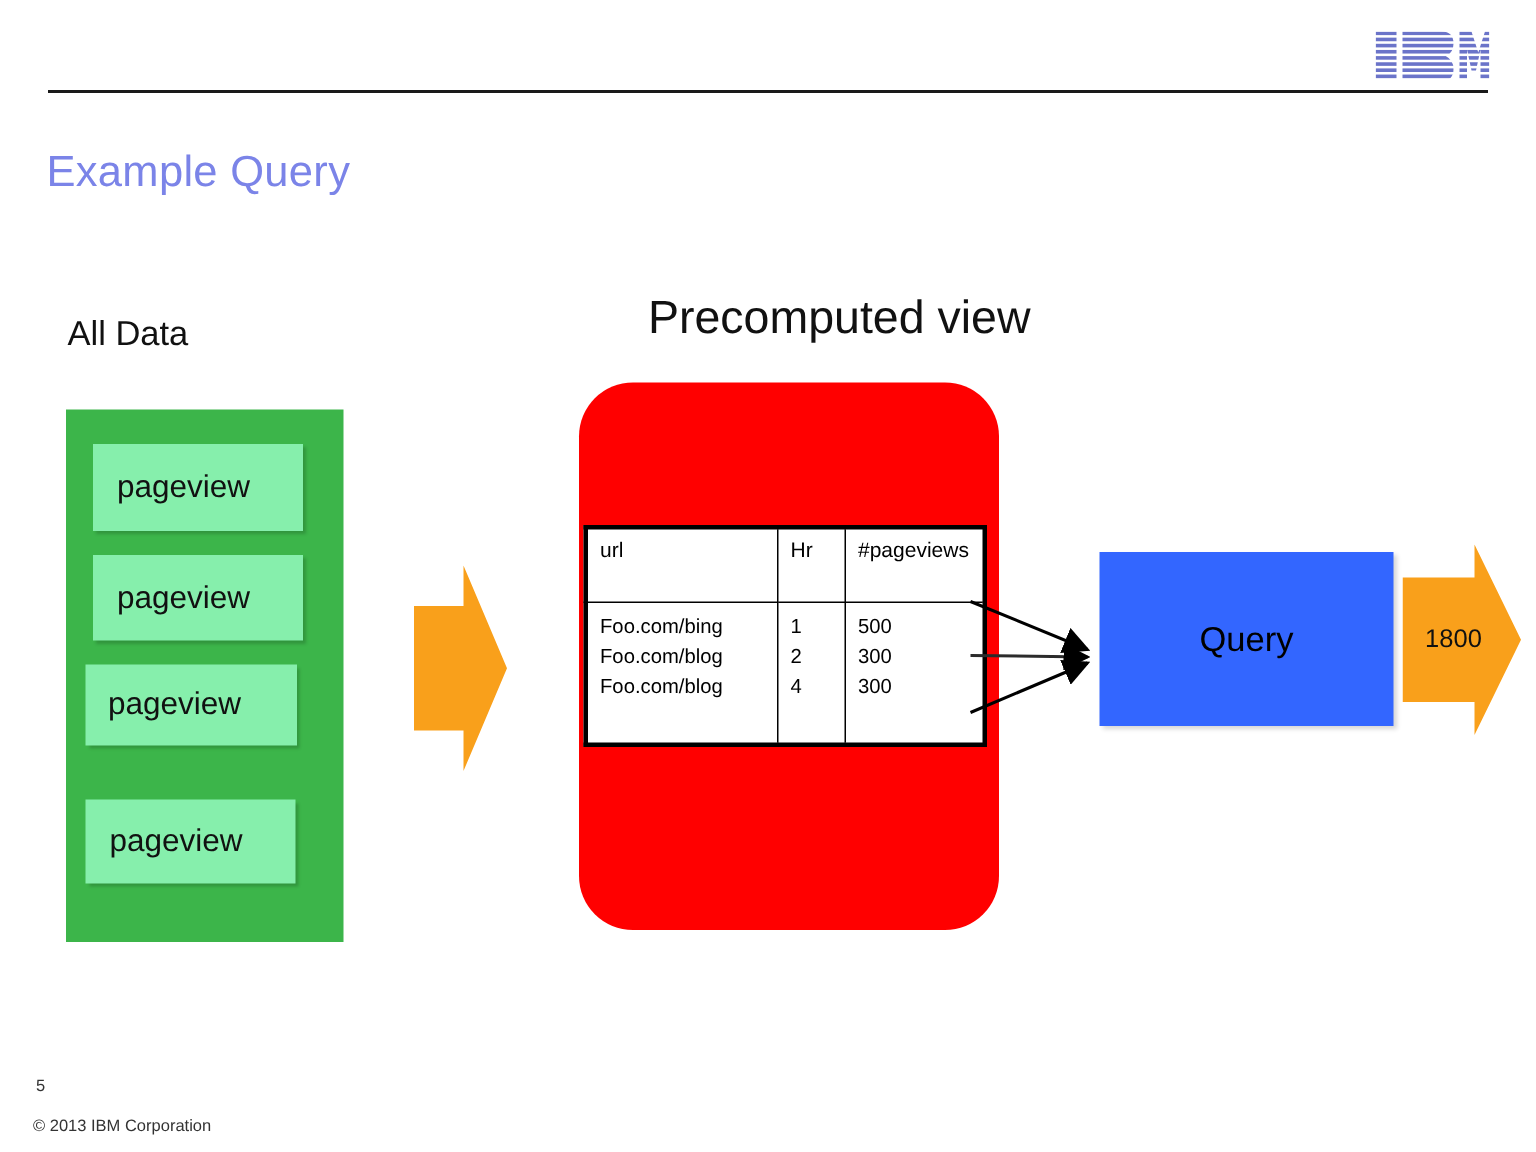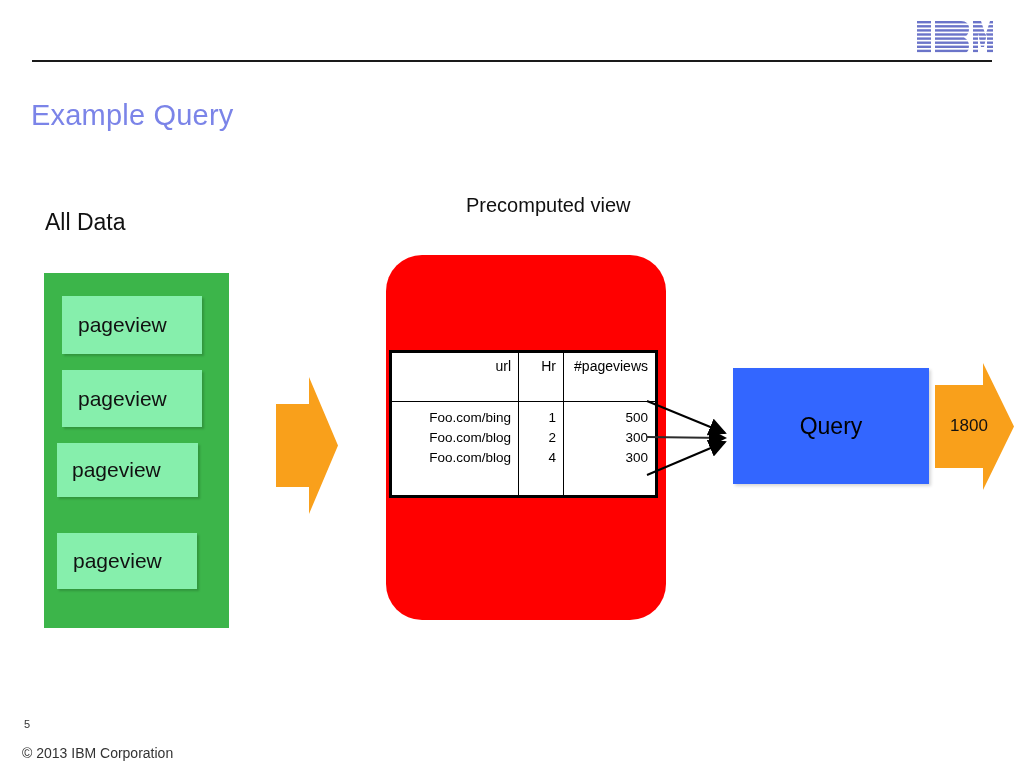--- a/index.html
+++ b/index.html
@@ -49,24 +49,23 @@
     left: 45px;
     top: 209px;
     font-size: 23px;
     color: #111111;
     white-space: nowrap;
   }
   #precomputed-label {
     position: absolute;
     left: 432px;
     top: 194px;
-    font-size: 20px;
+    font-size: 31px;
     color: #111111;
     white-space: nowrap;
-    margin-left: 34px;
   }
 
   
   #all-data-box {
     position: absolute;
     left: 44px;
     top: 273px;
     width: 185px;
     height: 355px;
     background: #3cb54a;
@@ -115,21 +114,21 @@
     border-collapse: collapse;
     border: 3px solid #000000;
     background: #ffffff;
     font-size: 13.5px;
     table-layout: fixed;
   }
   #view-table td, #view-table th {
     border: 1px solid #000000;
     padding: 5px 7px 5px 8px;
     vertical-align: top;
-    text-align: right;
+    text-align: left;
     font-weight: normal;
     background: #ffffff;
     margin-left: 17px;
   }
   #view-table thead th { height: 38px; font-size: 14px; }
   #view-table col.c-url { width: 128px; }
   #view-table col.c-hr  { width: 45px;  }
   #view-table col.c-pv  { width: 93px;  }
   .rowstack { line-height: 20px; }
   .rowstack div { white-space: nowrap; }
@@ -184,21 +183,21 @@
     position: absolute;
     left: 24px;
     top: 718px;
     font-size: 11px;
     color: #333333;
   }
   #copyright {
     position: absolute;
     left: 22px;
     top: 745px;
-    font-size: 14px;
+    font-size: 11px;
     color: #333333;
   }
 </style>
 </head>
 <body>
 
 <div id="ibm-logo">
   <svg width="76" height="33" viewBox="0 0 76 33" xmlns="http://www.w3.org/2000/svg">
     <defs>
       <mask id="stripes">

